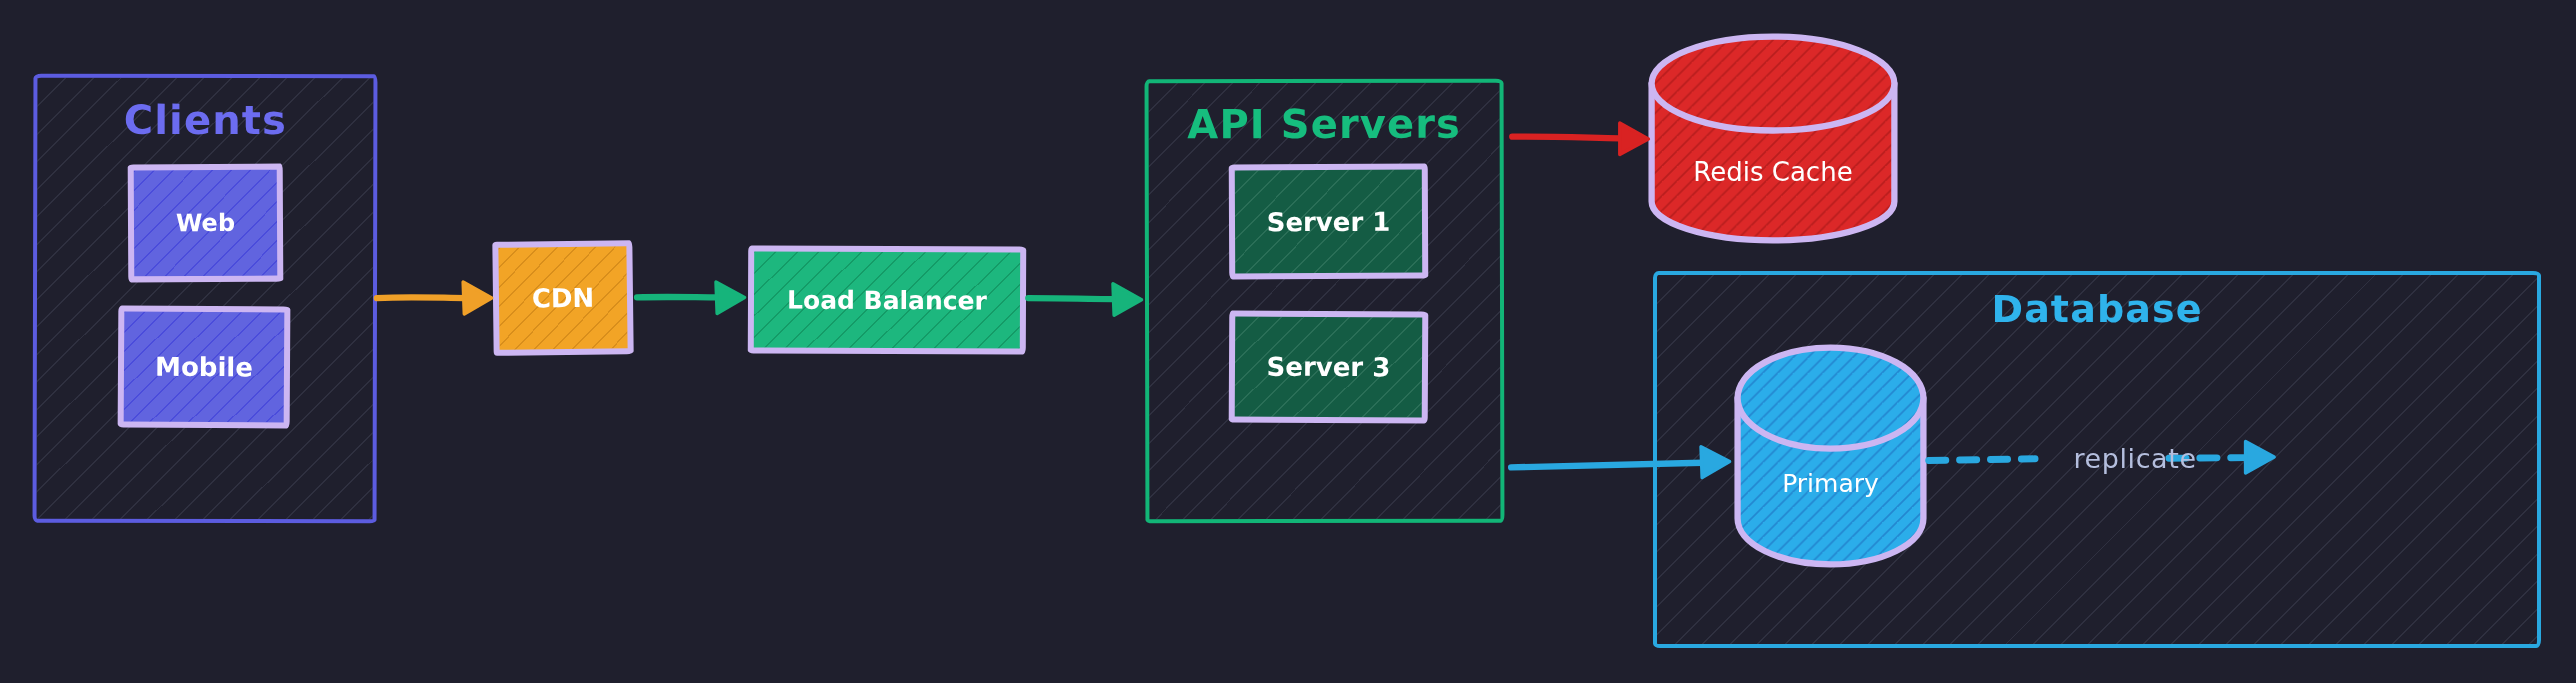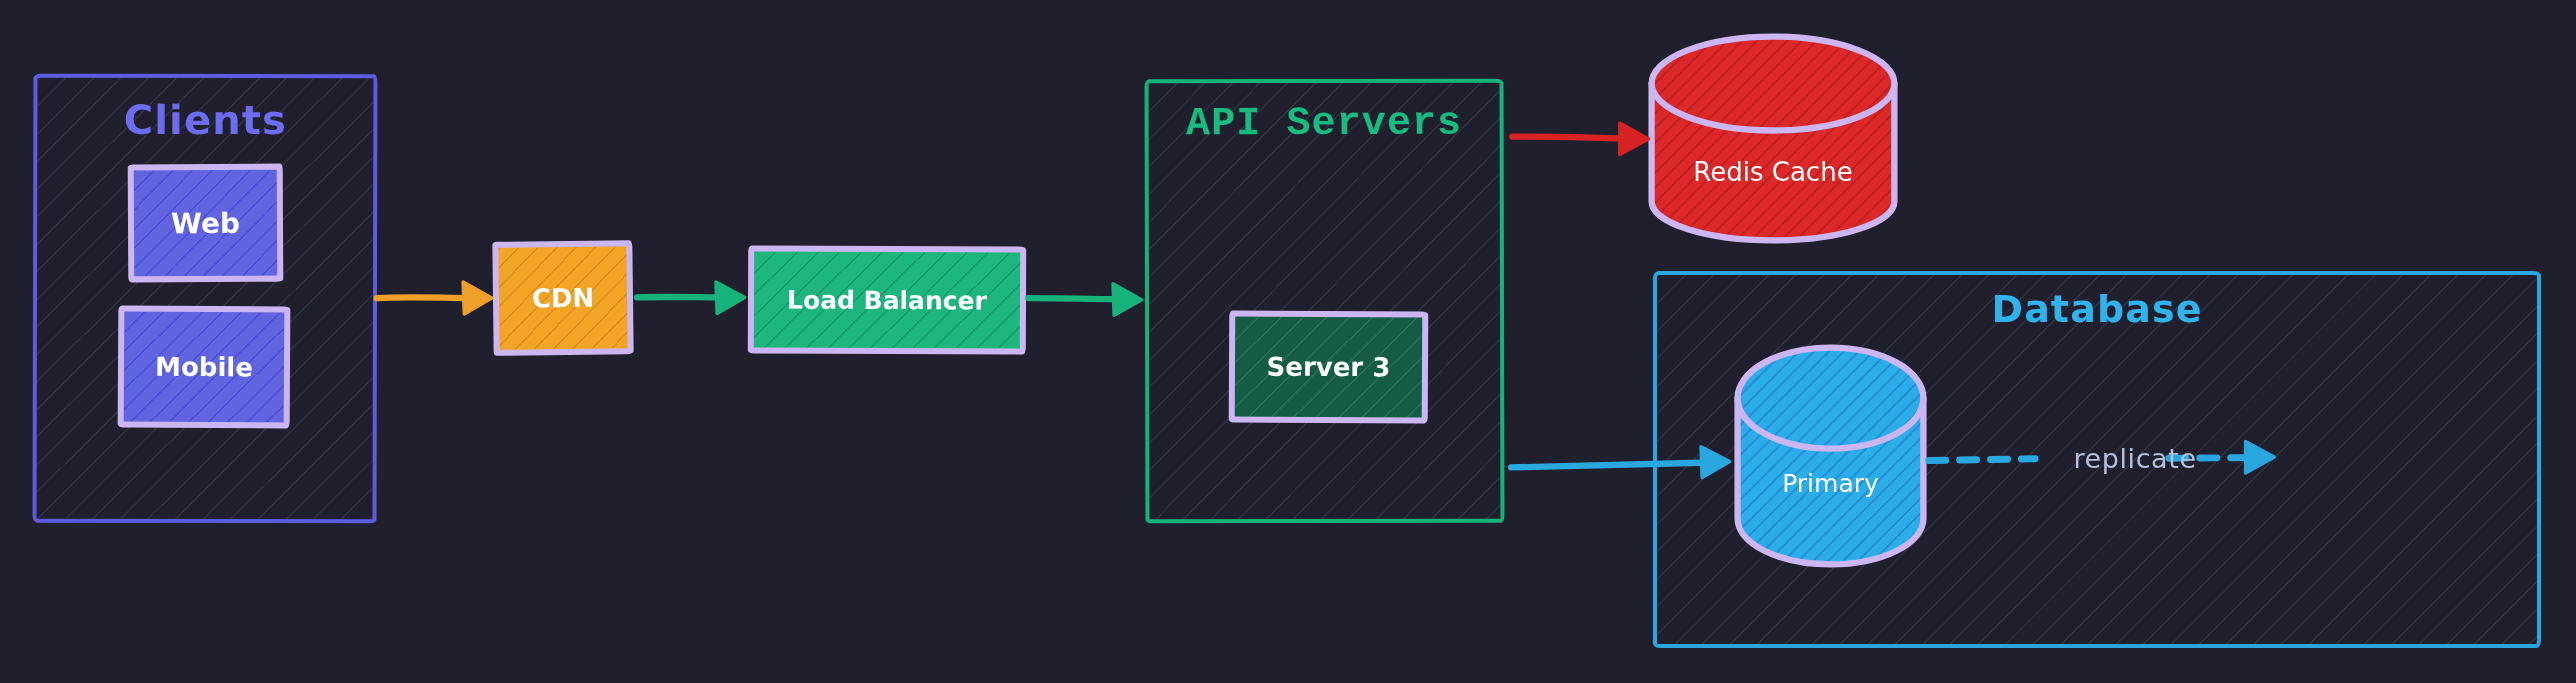--- a/index.html
+++ b/index.html
@@ -20,21 +20,20 @@
     left:33px;top:74px;width:344px;height:449px;
     border:4.6px solid #5c5ce0;
     border-radius:8px 3.4px 6.9px 4.6px / 4.6px 8px 3.4px 6.9px;
     transform:rotate(0.12deg);
   }
   .g-api{
     left:1145px;top:79px;width:359px;height:444px;
     border:4.6px solid #12b577;
     border-radius:4.6px 8px 3.4px 6.9px / 6.9px 4.6px 8px 3.4px;
     transform:rotate(-0.12deg);
-    font-family:Liberation Mono, monospace;
   }
   .g-db{
     left:1653px;top:271px;width:888px;height:377px;
     border:4.6px solid #29a8e0;
     border-radius:5.7px 8px 4.6px 6.9px / 6.9px 4.6px 8px 4.6px;
   }
   .group-title{
     position:absolute;left:0;right:0;text-align:center;
     font-weight:bold;letter-spacing:1.1px;line-height:1;
   }
@@ -44,21 +43,21 @@
 
   
   .node{
     position:absolute;box-sizing:border-box;z-index:2;
     border:6.3px solid #ccb6f2;
     display:flex;align-items:center;justify-content:center;
     color:#fff;font-weight:bold;
   }
   .node span{position:relative;z-index:2;}
   .n-web{
-    left:128px;top:164px;width:155px;height:118px;font-size:28px;
+    left:128px;top:164px;width:155px;height:118px;font-size:24px;
     background:#6164df;
     background-image:repeating-linear-gradient(135deg,
       rgba(47,47,215,0.45) 0 1.4px, transparent 1.4px 13.7px);
     border-radius:5.7px 2.3px 6.9px 2.9px / 2.9px 6.9px 2.3px 5.7px;
     transform:rotate(-0.3deg);
     text-align:center;
   }
   .n-mobile{
     left:118px;top:306px;width:172px;height:122px;font-size:26px;
     background:#6164df;
@@ -145,20 +144,23 @@
     <span>Web</span>
   </div>
   <div class="node n-mobile">
     <span>Mobile</span>
   </div>
   <div class="node n-cdn">
     <span>CDN</span>
   </div>
   <div class="node n-lb">
     <span>Load Balancer</span>
+  </div>
+  <div class="node n-s1">
+    <span>Server 1</span>
   </div>
   <div class="node n-s2">
     <span>Server 3</span>
   </div>
 
   <div class="cyl c-redis">
     <svg width="252" height="213" viewBox="0 0 440 372">
       <path d="M 8 90 L 8 296 A 212 68 0 0 0 432 296 L 432 90 Z" fill="#dc2828"></path>
       <path d="M 8 90 L 8 296 A 212 68 0 0 0 432 296 L 432 90" fill="url(#cylHatchRed)" stroke="#ccb6f2" stroke-width="11" stroke-linejoin="round" stroke-linecap="round" fill-rule="evenodd"></path>
       <ellipse cx="220" cy="90" rx="212" ry="82" fill="#dc2828"></ellipse>

